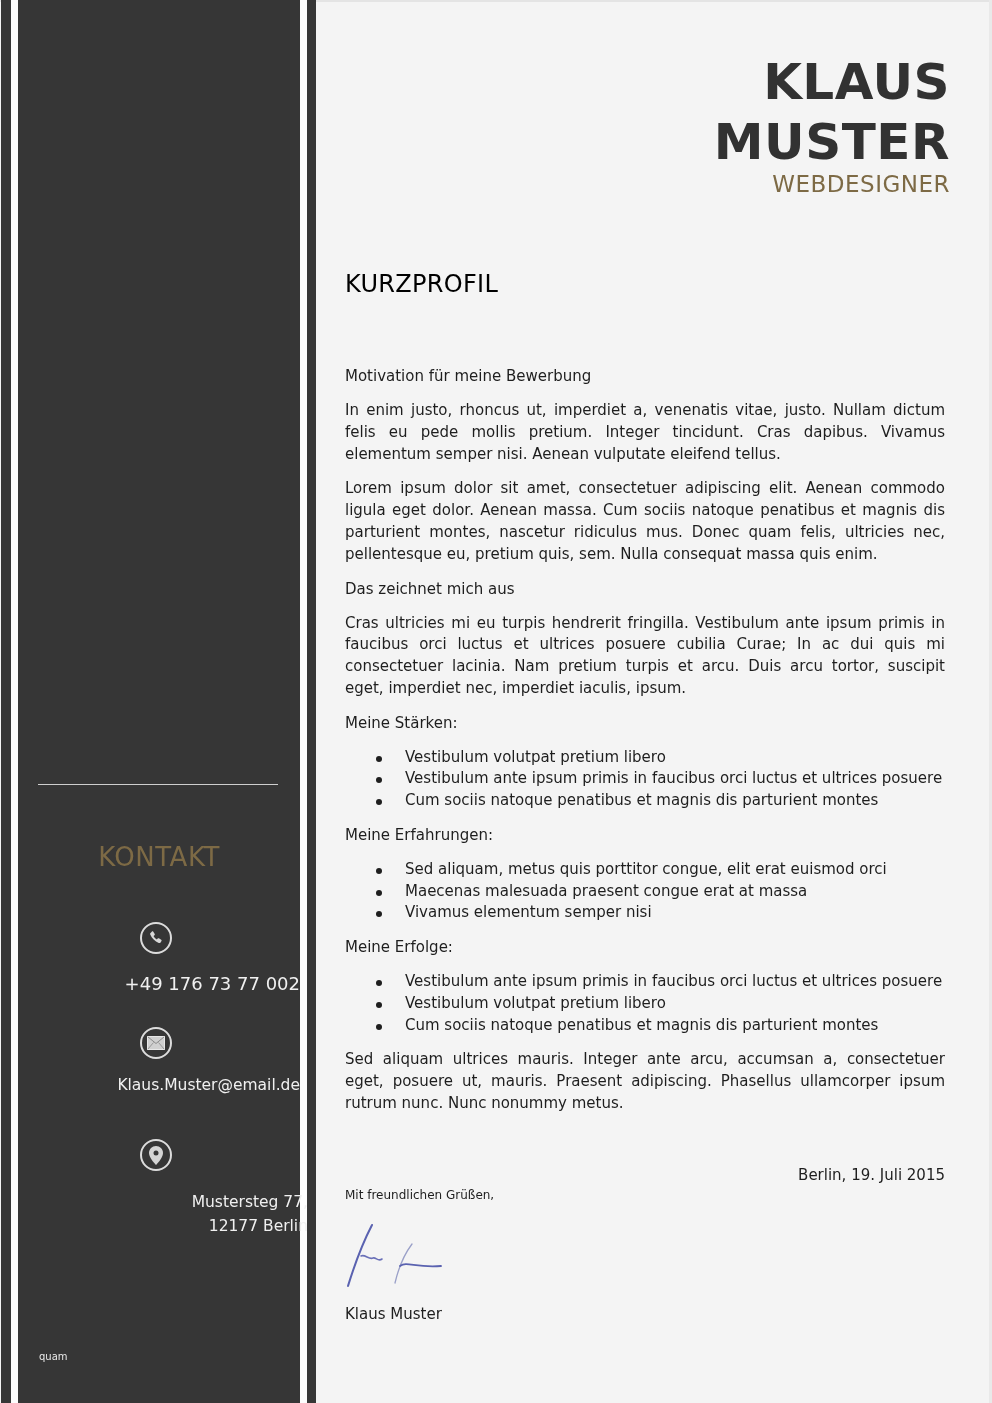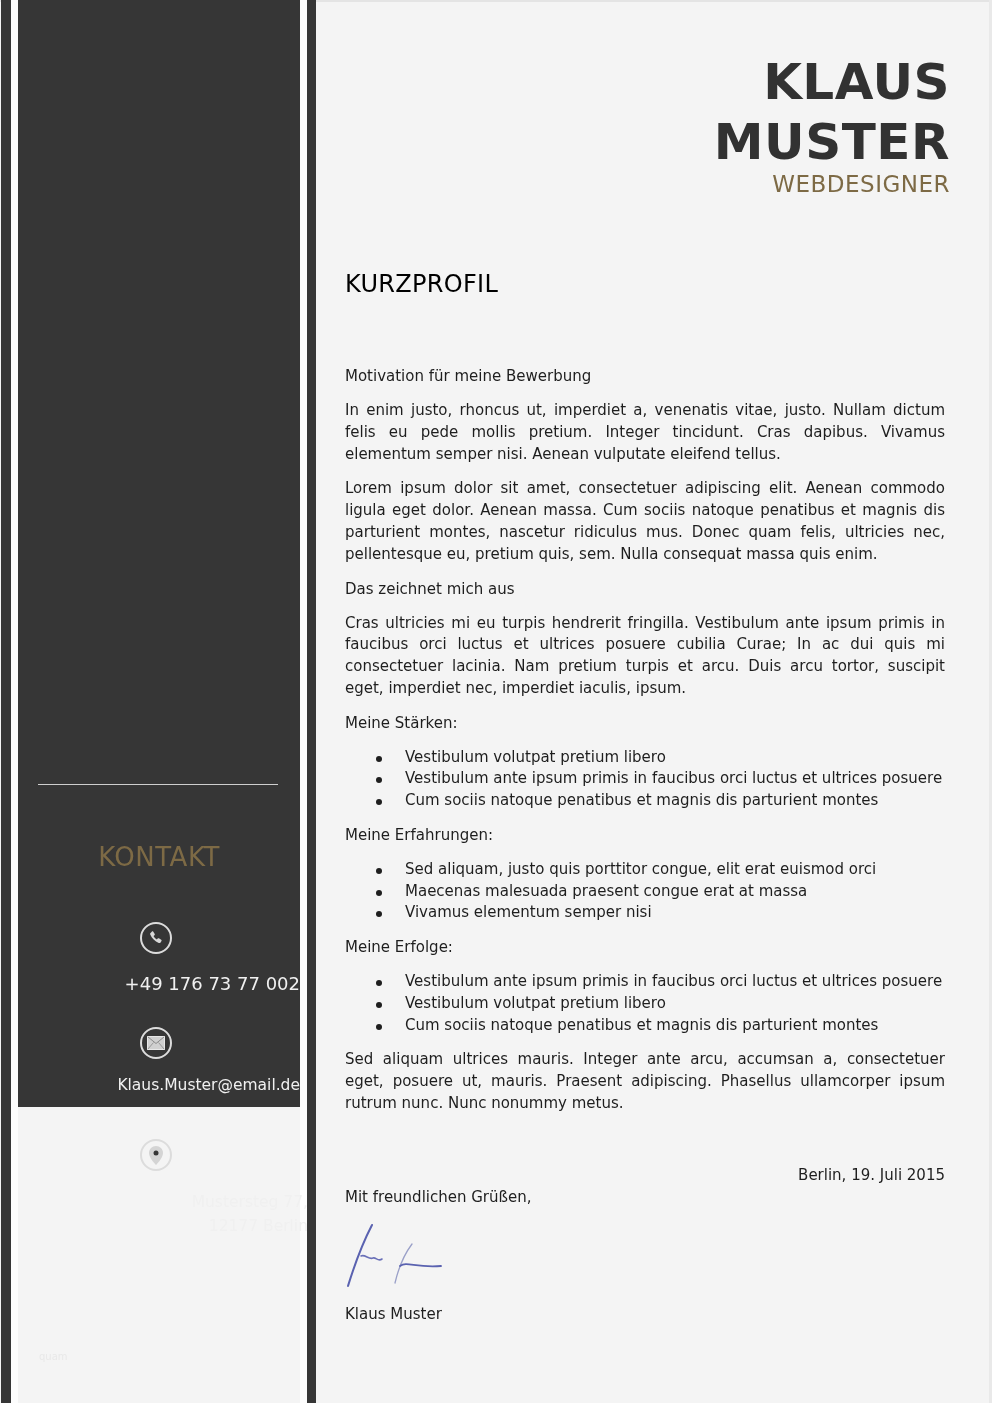--- a/index.html
+++ b/index.html
@@ -12,21 +12,21 @@
   .edge-top { position: absolute; left: 0; top: 0; width: 992px; height: 2px; background: #e4e4e4; }
   .stripe { position: absolute; top: 0; height: 1403px; background: #363636; }
   .stripe.left-thin { left: 1px; width: 10px; }
   .stripe.right-thin { left: 307px; width: 9px; }
   .gap { position: absolute; top: 0; height: 1403px; background: #fdfdfd; }
   .gap.g1 { left: 11px; width: 7px; }
   .gap.g2 { left: 300px; width: 7px; }
   .edge-right { position: absolute; top: 0; left: 989px; width: 3px; height: 1403px; background: #e9e9e9; }
 
   .sidebar {
-    position: absolute; left: 18px; top: 0; width: 282px; height: 1107px;
+    position: absolute; left: 18px; top: 0; width: 282px; height: 1403px;
     background: #363636; color: #f2f2f2;
   }
   .sidebar .divider {
     position: absolute; left: 20px; top: 784px; width: 240px; height: 1px; background: #cfcfcf;
   }
   .sidebar .kontakt {
     position: absolute; left: 0; width: 282px; top: 842px; text-align: center;
     font-size: 26px; letter-spacing: 0.5px; color: #7d6a45; font-weight: normal;
   }
   .contact-icon {
@@ -68,21 +68,21 @@
   .content h3 { margin: 0 0 13px 0; font-size: 15px; font-weight: normal; line-height: 21px; }
   .content ul { margin: -1px 0 13px 0; padding: 0 0 0 60px; list-style: none; }
   .content li { position: relative; line-height: 21.8px; white-space: nowrap; }
   .content li::before {
     content: ""; position: absolute; left: -29px; top: 9px; width: 6px; height: 6px;
     background: #1e1e1e; border-radius: 50%;
   }
   .label { margin: 0 0 13px 0; }
 
   .date { position: absolute; right: 47px; top: 1166px; font-size: 15px; }
-  .closing { position: absolute; left: 345px; top: 1188px; font-size: 15px; }
+  .closing { position: absolute; left: 345px; top: 1188px; font-size: 12px; }
   .signature { position: absolute; left: 345px; top: 1220px; width: 100px; height: 70px; }
   .signer { position: absolute; left: 345px; top: 1305px; font-size: 15px; }
 </style>
 </head>
 <body>
 
 <div class="edge-top"></div>
 <div class="stripe left-thin"></div>
 <div class="gap g1"></div>
 <div class="gap g2"></div>
@@ -142,21 +142,21 @@
 
   <div class="label">Meine Stärken:</div>
   <ul>
     <li>Vestibulum volutpat pretium libero</li>
     <li>Vestibulum ante ipsum primis in faucibus orci luctus et ultrices posuere</li>
     <li>Cum sociis natoque penatibus et magnis dis parturient montes</li>
   </ul>
 
   <div class="label">Meine Erfahrungen:</div>
   <ul>
-    <li>Sed aliquam, justo quis porttitor congue, elit erat euismod orci</li>
+    <li>Sed aliquam, metus quis porttitor congue, elit erat euismod orci</li>
     <li>Maecenas malesuada praesent congue erat at massa</li>
     <li>Vivamus elementum semper nisi</li>
   </ul>
 
   <div class="label">Meine Erfolge:</div>
   <ul>
     <li>Vestibulum ante ipsum primis in faucibus orci luctus et ultrices posuere</li>
     <li>Vestibulum volutpat pretium libero</li>
     <li>Cum sociis natoque penatibus et magnis dis parturient montes</li>
   </ul>

